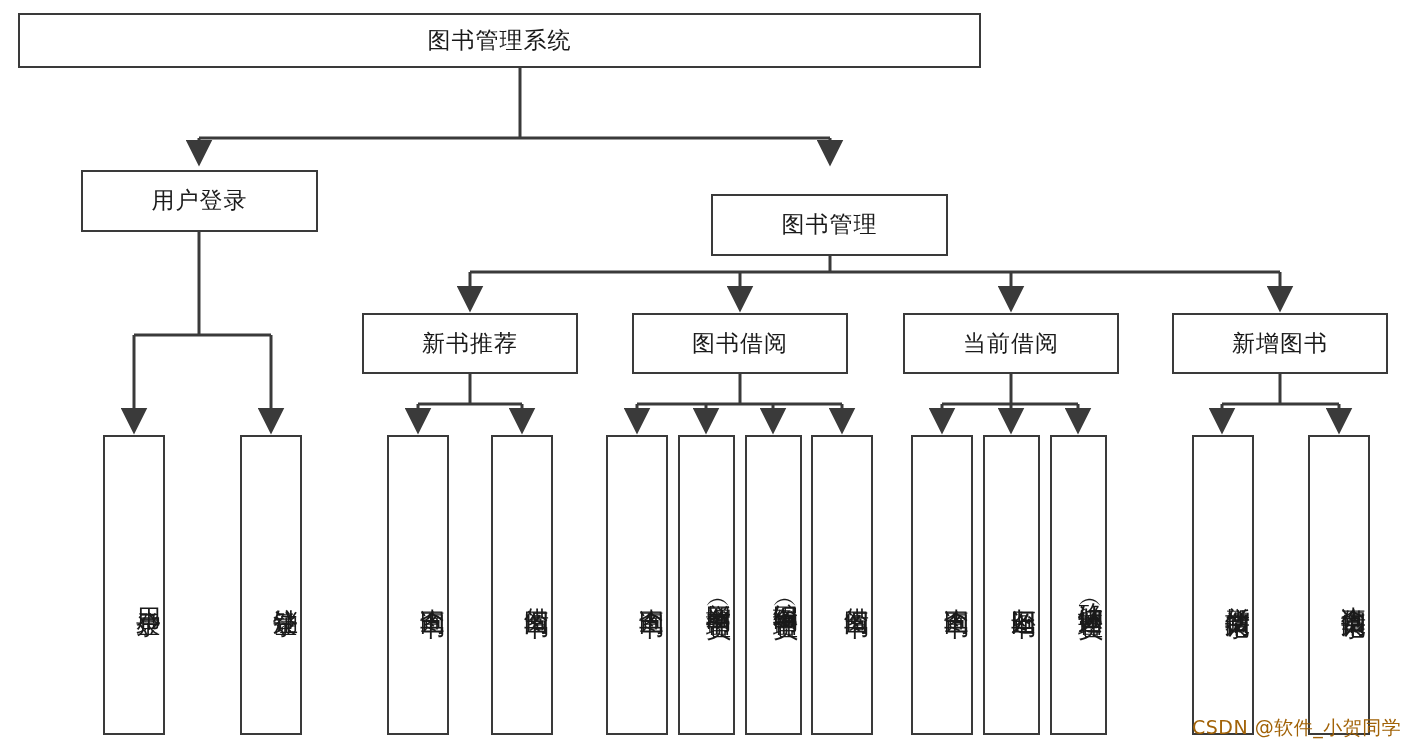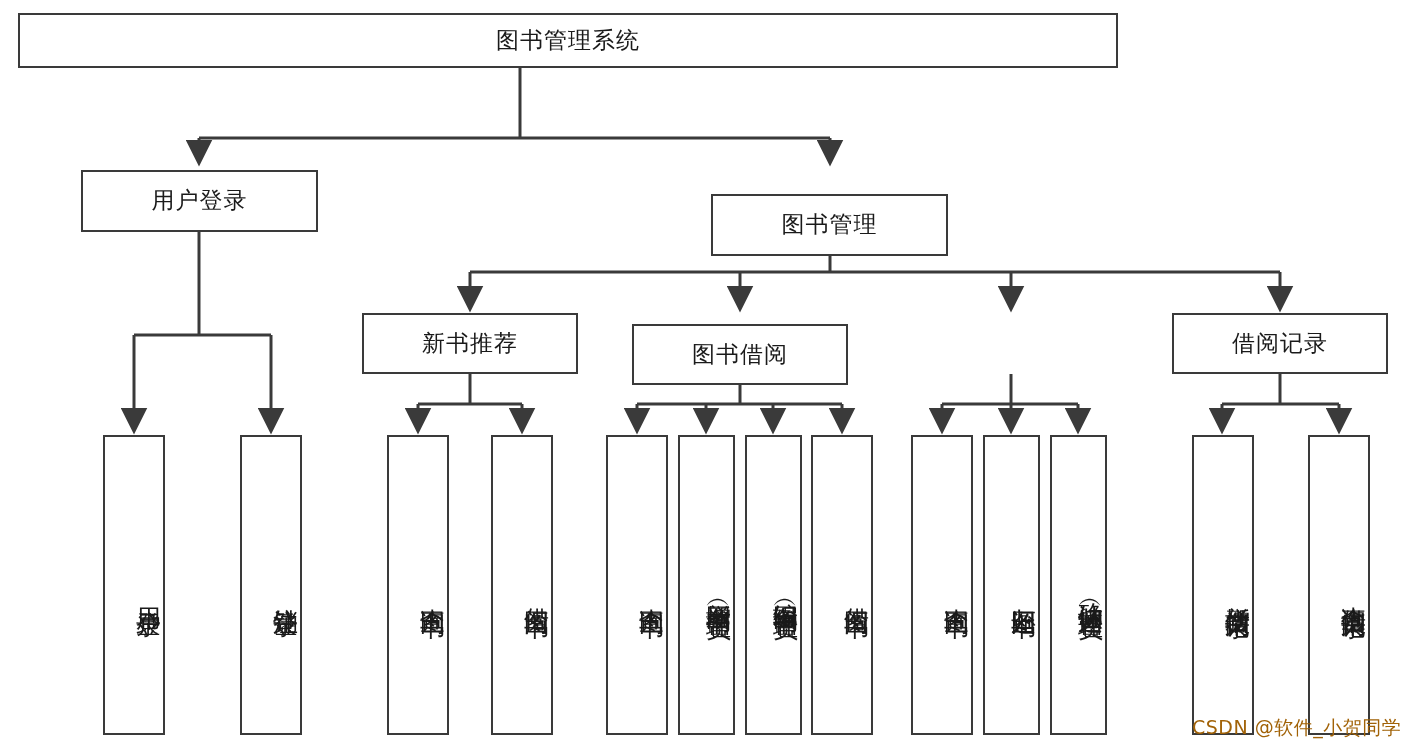--- a/index.html
+++ b/index.html
@@ -115,43 +115,46 @@
       <path d="M 1011 404 L 1011 430" marker-end="url(#arrow)"></path>
       <path d="M 1078 404 L 1078 430" marker-end="url(#arrow)"></path>
 
       <path d="M 1280 374 L 1280 404"></path>
       <path d="M 1222 404 L 1339 404"></path>
       <path d="M 1222 404 L 1222 430" marker-end="url(#arrow)"></path>
       <path d="M 1339 404 L 1339 430" marker-end="url(#arrow)"></path>
     </g>
   </svg>
 
-  <div class="node horizontal" style="left:18px; top:13px; width:1100px; height:55px;">
+  <div class="node horizontal" style="left:18px; top:13px; width:963px; height:55px;">
     <span>图书管理系统</span>
   </div>
 
   <div class="node horizontal" style="left:81px; top:170px; width:237px; height:62px;">
     <span>用户登录</span>
   </div>
 
   <div class="node horizontal" style="left:711px; top:170px; width:237px; height:62px;margin-top:24px;">
     <span>图书管理</span>
   </div>
 
   <div class="node horizontal" style="left:362px; top:313px; width:216px; height:61px;">
     <span>新书推荐</span>
   </div>
 
-  <div class="node horizontal" style="left:632px; top:324px; width:216px; height:61px;">
+  <div class="node horizontal" style="left:632px; top:313px; width:216px; height:61px;">
     <span>图书借阅</span>
   </div>
 
+  <div class="node horizontal" style="left:903px; top:313px; width:216px; height:61px;">
+    <span>当前借阅</span>
+  </div>
 
   <div class="node horizontal" style="left:1172px; top:313px; width:216px; height:61px;">
-    <span>借阅记录</span>
+    <span>新增图书</span>
   </div>
 
   <div class="node vertical" style="left:103px; top:435px; width:62px; height:300px;">
     <span class="vtext">用户登录</span>
   </div>
 
   <div class="node vertical" style="left:240px; top:435px; width:62px; height:300px;">
     <span class="vtext">注销登录</span>
   </div>
 

